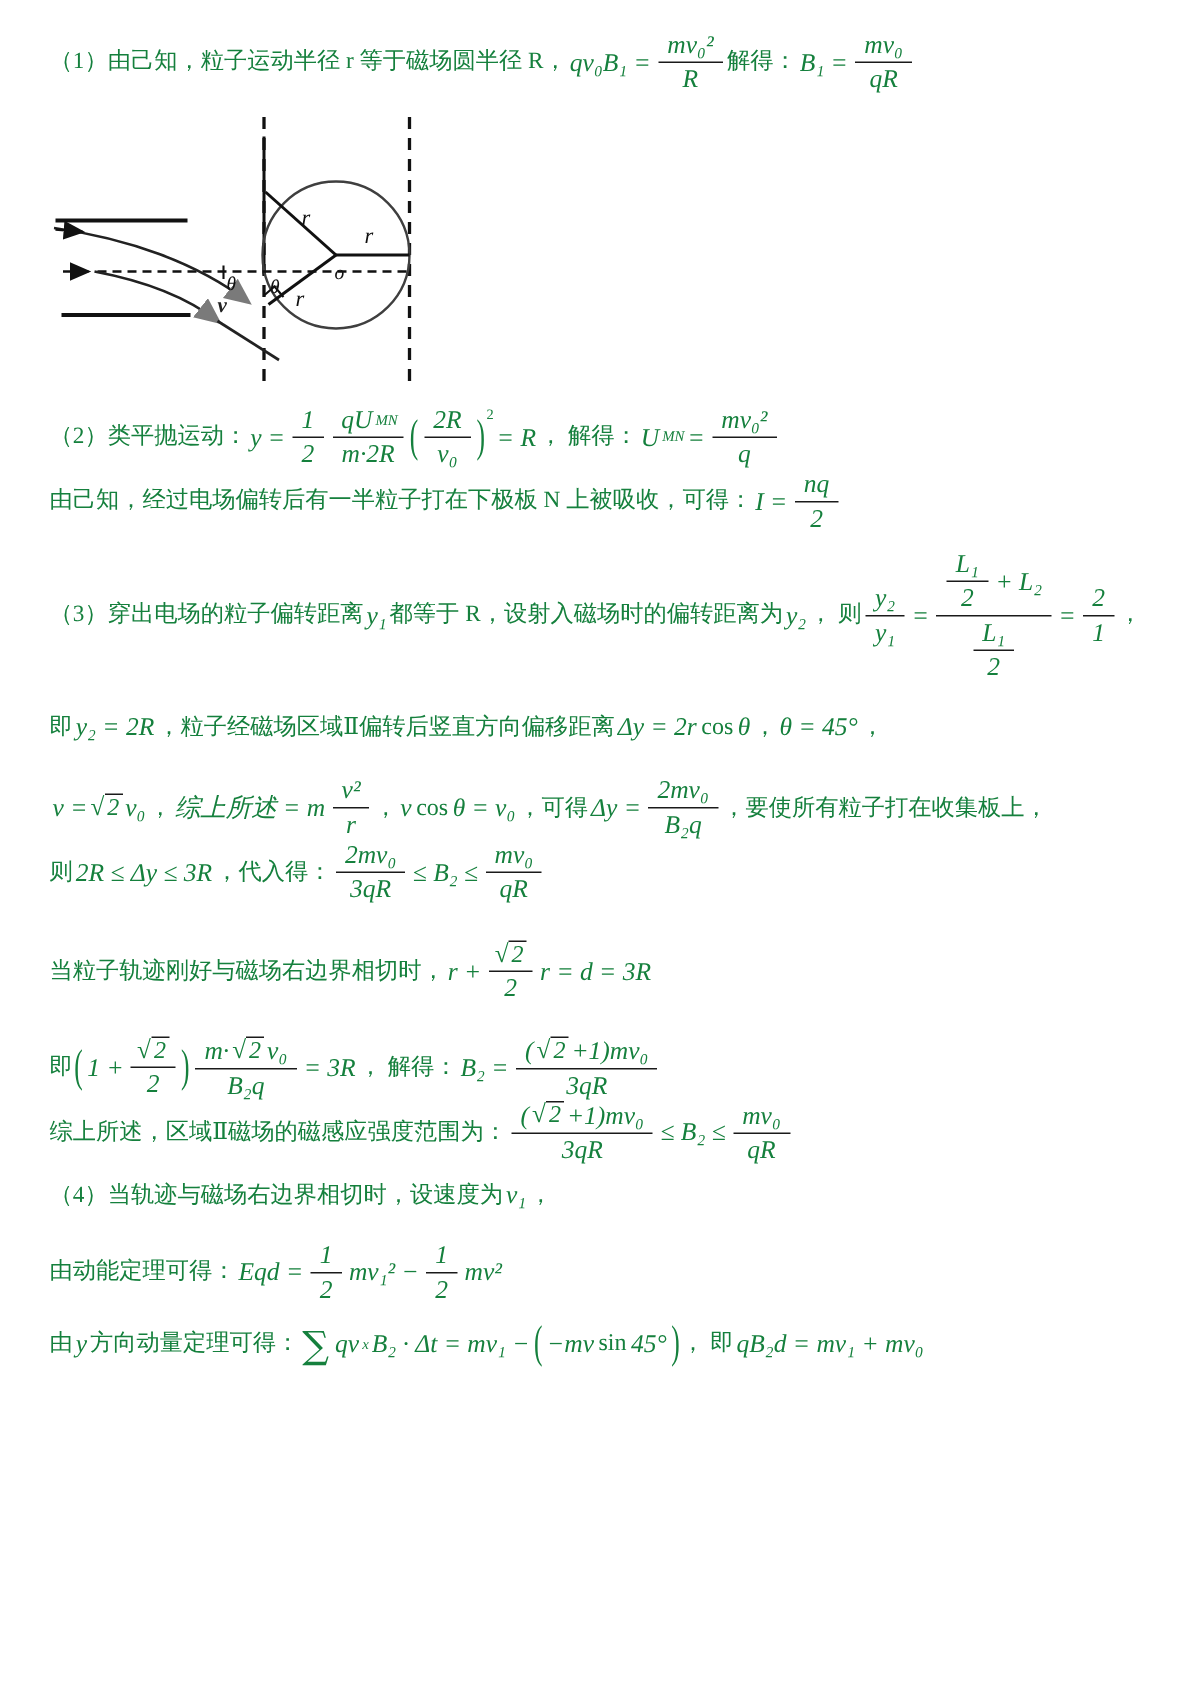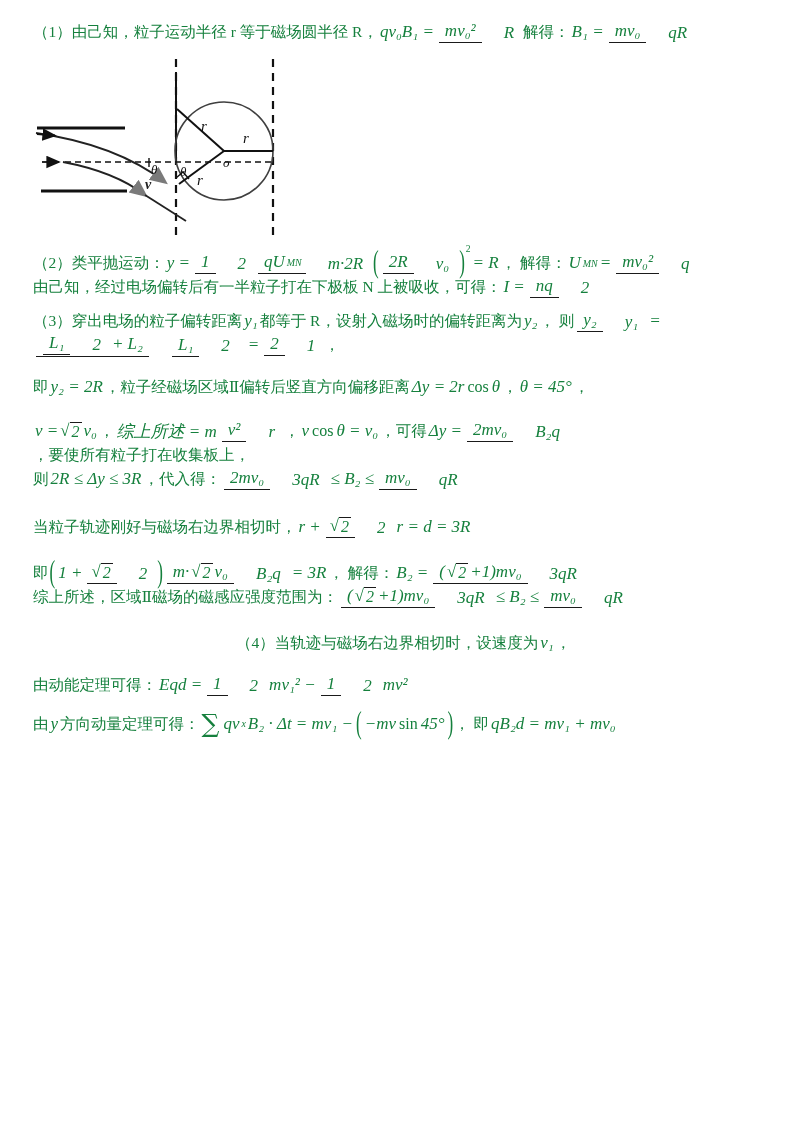--- a/index.html
+++ b/index.html
@@ -3,21 +3,21 @@
 <meta charset="utf-8">
 <style>
   html,body{margin:0;padding:0;background:#ffffff;}
   .page{width:800px;min-height:1124px;box-sizing:border-box;background:#ffffff;color:#15803d;
         padding:20px 26px 40px 33px;font-family:"Liberation Serif","DejaVu Serif",serif;}
   .line{display:block;}
   .line > *{vertical-align:middle;}
   .txt{display:inline-block;font-family:"Liberation Serif","DejaVu Serif",serif;font-size:15.5px;line-height:1.55;vertical-align:middle;}
   .m{display:inline-block;font-family:"Liberation Serif","DejaVu Serif",serif;font-style:italic;font-size:17px;padding:0 2px;vertical-align:middle;}
   .fn{display:inline-block;font-family:"Liberation Serif","DejaVu Serif",serif;font-style:normal;font-size:16px;padding:0 1px;vertical-align:middle;}
-  .frac{display:inline-flex;flex-direction:row;vertical-align:middle;text-align:left;margin:0 3px;gap:16px;}
+  .frac{display:inline-flex;flex-direction:column;vertical-align:middle;text-align:left;margin:0 3px;}
   .frac > .num{display:flex;justify-content:center;align-items:center;padding:0 4px 1px;border-bottom:1.4px solid #1a1a1a;}
   .frac > .den{display:flex;justify-content:center;align-items:center;padding:1px 4px 0;}
   sub.msub{font-size:62%;font-style:italic;font-family:"Liberation Serif","DejaVu Serif",serif;}
   sup.psup{font-size:60%;font-style:normal;position:relative;top:-1.55em;font-family:"Liberation Serif","DejaVu Serif",serif;}
   .sqrt{display:inline-flex;align-items:flex-start;vertical-align:middle;}
   .sqrt .sign{font-style:normal;font-size:105%;line-height:1.05;}
   .sqrt .rad{border-top:1.4px solid #1a1a1a;font-style:italic;padding:0 2px;line-height:1.1;}
   .bigp{display:inline-block;transform:scaleY(1.8);font-style:normal;font-size:17px;margin:0 1px;vertical-align:middle;
         font-family:"Liberation Serif","DejaVu Serif",serif;}
   .sum{display:inline-block;font-style:normal;font-size:25px;vertical-align:middle;padding:0 2px;
@@ -260,21 +260,21 @@
           <span class="m">3qR</span>
         </span>
       </span><span class="m">≤ B₂ ≤</span><span class="frac">
         <span class="num">
           <span class="m">mv₀</span>
         </span>
         <span class="den">
           <span class="m">qR</span>
         </span>
       </span></div>
-  <div class="line" style="margin-top:22px;text-align:center;"><span class="txt">（4）当轨迹与磁场右边界相切时，设速度为 </span><span class="m">v₁</span><span class="txt">，</span></div>
+  <div class="line" style="margin-top:8px;"><span class="txt">（4）当轨迹与磁场右边界相切时，设速度为 </span><span class="m">v₁</span><span class="txt">，</span></div>
   <div class="line" style="margin-top:18px;"><span class="txt">由动能定理可得： </span><span class="m">Eqd =</span><span class="frac">
         <span class="num">
           <span class="m">1</span>
         </span>
         <span class="den">
           <span class="m">2</span>
         </span>
       </span><span class="m">mv₁² −</span><span class="frac">
         <span class="num">
           <span class="m">1</span>

